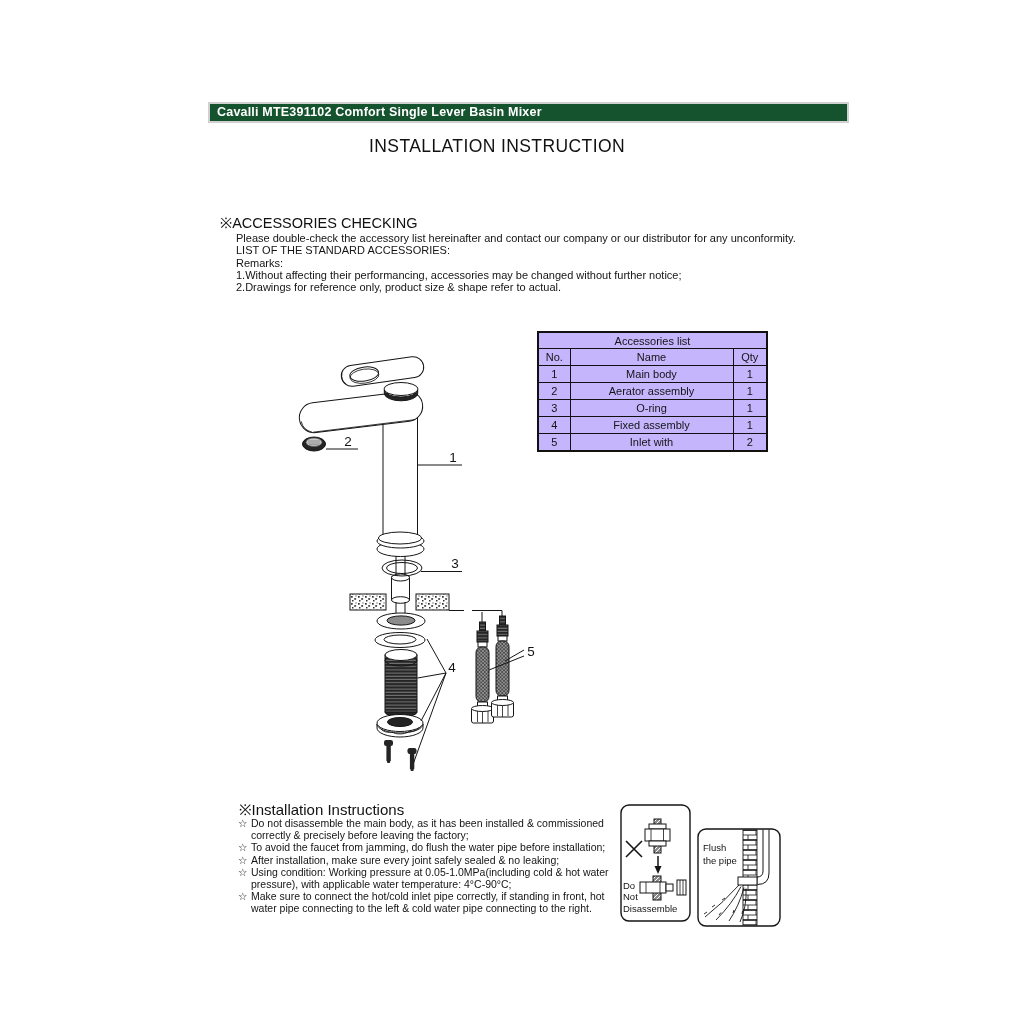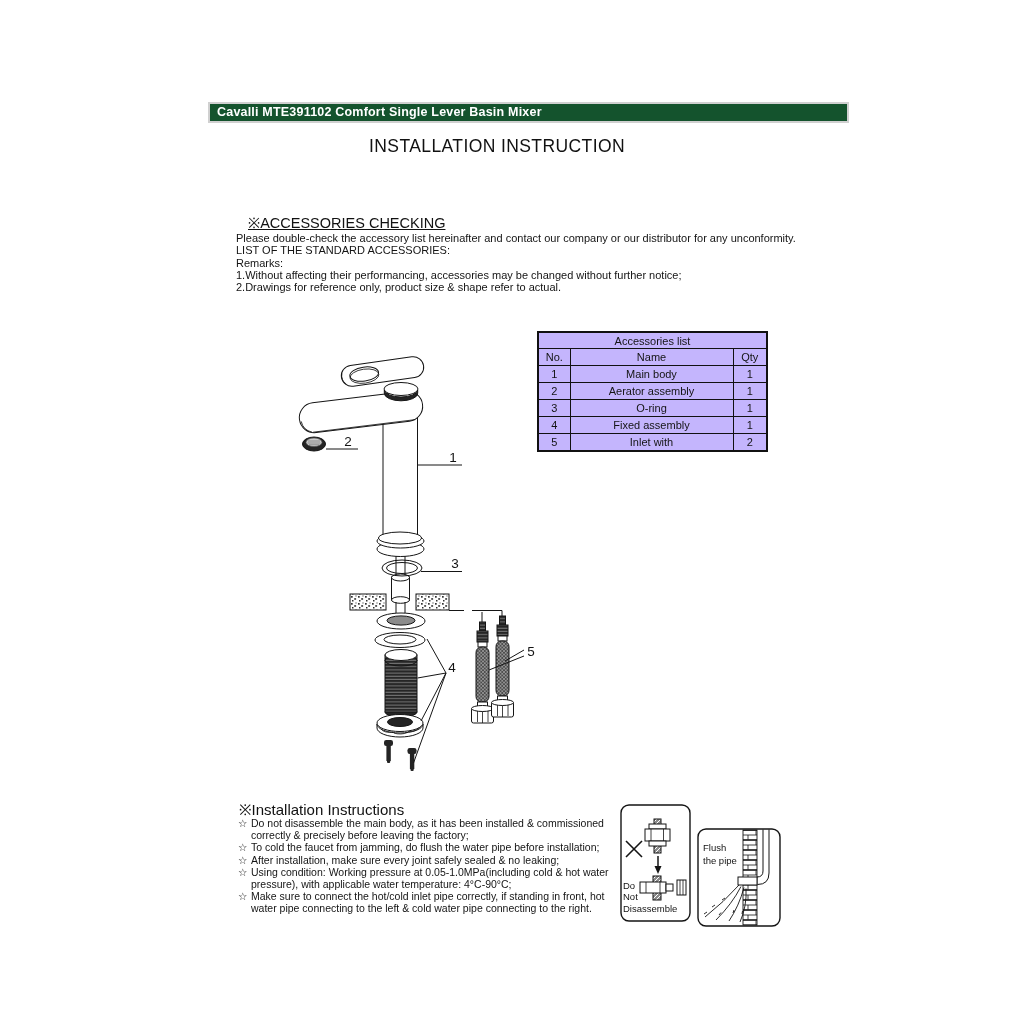--- a/index.html
+++ b/index.html
@@ -14,21 +14,21 @@
     left:192px;top:102px;width:641px;height:21px;box-sizing:border-box;
     background:#14532d;border:2px solid #d0d0d0;
     color:#ffffff;font-weight:bold;font-size:12.5px;line-height:16px;
     padding-left:7px;letter-spacing:0.2px;margin-left:16px;
   }
   .page-title{
     left:297px;top:136px;width:400px;text-align:center;
     font-size:17.5px;letter-spacing:0.4px;color:#111;
   }
   .sec-heading{font-size:14.5px;color:#111;}
-  .acc-heading{left:248px;top:212px;text-decoration:underline;}
+  .acc-heading{left:220px;top:212px;}
   .acc-body{left:236px;top:232px;width:560px;font-size:11px;line-height:12.3px;}
   .acc-body div{margin:0;padding:0;}
   
   .acc-table{
     left:537px;top:331px;border-collapse:collapse;border:2px solid #111;
     font-size:11px;table-layout:fixed;width:229px;background:#c4b5fd;
   }
   .acc-table td,.acc-table th{
     border:1px solid #111;text-align:center;vertical-align:middle;
     height:16px;padding:0;font-weight:normal;line-height:12px;
@@ -244,21 +244,21 @@
 </svg>
 
 <div class="abs sec-heading inst-heading" style="font-size:15px">※Installation Instructions</div>
 <ul class="abs bullets">
   <li class="bullet">
     <span class="star">☆</span>
     <span>Do not disassemble the main body, as it has been installed &amp; commissioned correctly &amp; precisely before leaving the factory;</span>
   </li>
   <li class="bullet">
     <span class="star">☆</span>
-    <span>To cold the faucet from jamming, do flush the water pipe before installation;</span>
+    <span>To avoid the faucet from jamming, do flush the water pipe before installation;</span>
   </li>
   <li class="bullet">
     <span class="star">☆</span>
     <span>After installation, make sure every joint safely sealed &amp; no leaking;</span>
   </li>
   <li class="bullet">
     <span class="star">☆</span>
     <span>Using condition: Working pressure at 0.05-1.0MPa(including cold &amp; hot water pressure), with applicable water temperature: 4°C-90°C;</span>
   </li>
   <li class="bullet">

